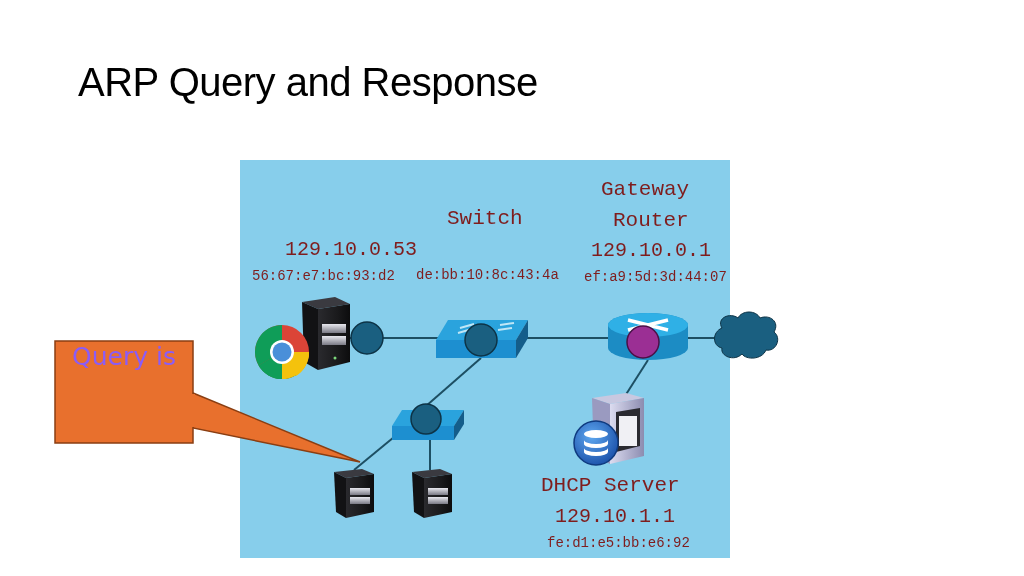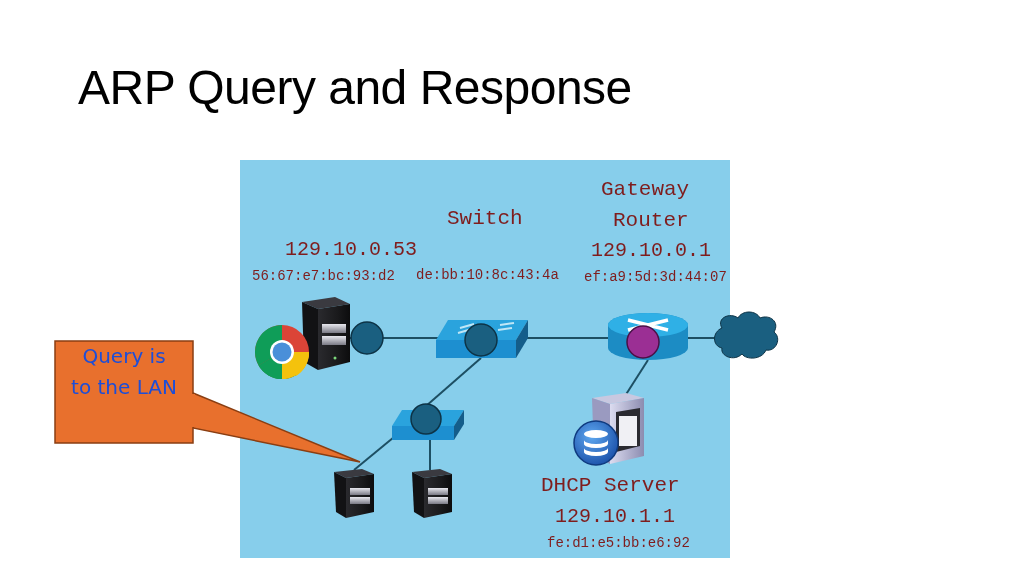--- a/index.html
+++ b/index.html
@@ -1,37 +1,37 @@
 <!DOCTYPE html>
 <html><head>
 <meta charset="utf-8">
 <style>
   html, body { margin: 0; padding: 0; }
   body {
     width: 1024px; height: 576px; background: #ffffff; position: relative; overflow: hidden;
     font-family: "Liberation Sans", "DejaVu Sans", sans-serif;
   }
   .title {
-    position: absolute; left: 78px; top: 60px; font-size: 48px; color: #000;
+    position: absolute; left: 78px; top: 60px; font-size: 40px; color: #000;
     letter-spacing: -0.5px; white-space: nowrap;
   }
   .panel {
     position: absolute; left: 240px; top: 160px; width: 490px; height: 398px; background: #87ceeb;
   }
   svg.net { position: absolute; left: 0; top: 0; width: 1024px; height: 576px; }
   .lbl {
     position: absolute; color: #7f1d1d; text-align: center; white-space: nowrap;
     font-family: Liberation Mono, monospace;
   }
   .big { font-size: 20px; }
   .name { font-size: 21px; }
   .mac { font-size: 14px; }
   .callout-text {
     position: absolute; left: 55px; top: 341px; width: 138px; height: 102px;
-    color: #1d4ed8; font-size: 20px; text-align: center; line-height: 31px;
+    color: #8b5cf6; font-size: 25px; text-align: center; line-height: 31px;
     font-family: "DejaVu Sans", sans-serif;
   }
 </style>
 </head>
 <body>
 
 <div class="title">ARP Query and Response</div>
 
 <div class="panel"></div>
 
@@ -160,14 +160,13 @@
 <div class="lbl name" style="left:613px; top:209px;">Router</div>
 <div class="lbl big" style="left:591px; top:239px;text-align:center;">129.10.0.1</div>
 <div class="lbl mac" style="left:584px; top:269px;">ef:a9:5d:3d:44:07</div>
 
 <div class="lbl name" style="left:541px; top:474px;">DHCP Server</div>
 <div class="lbl big" style="left:555px; top:505px;">129.10.1.1</div>
 <div class="lbl mac" style="left:547px; top:535px;">fe:d1:e5:bb:e6:92</div>
 
 <div class="callout-text">
   <div>Query is</div>
-  <div>to the LAN</div>
 </div>
 
 </body></html>

